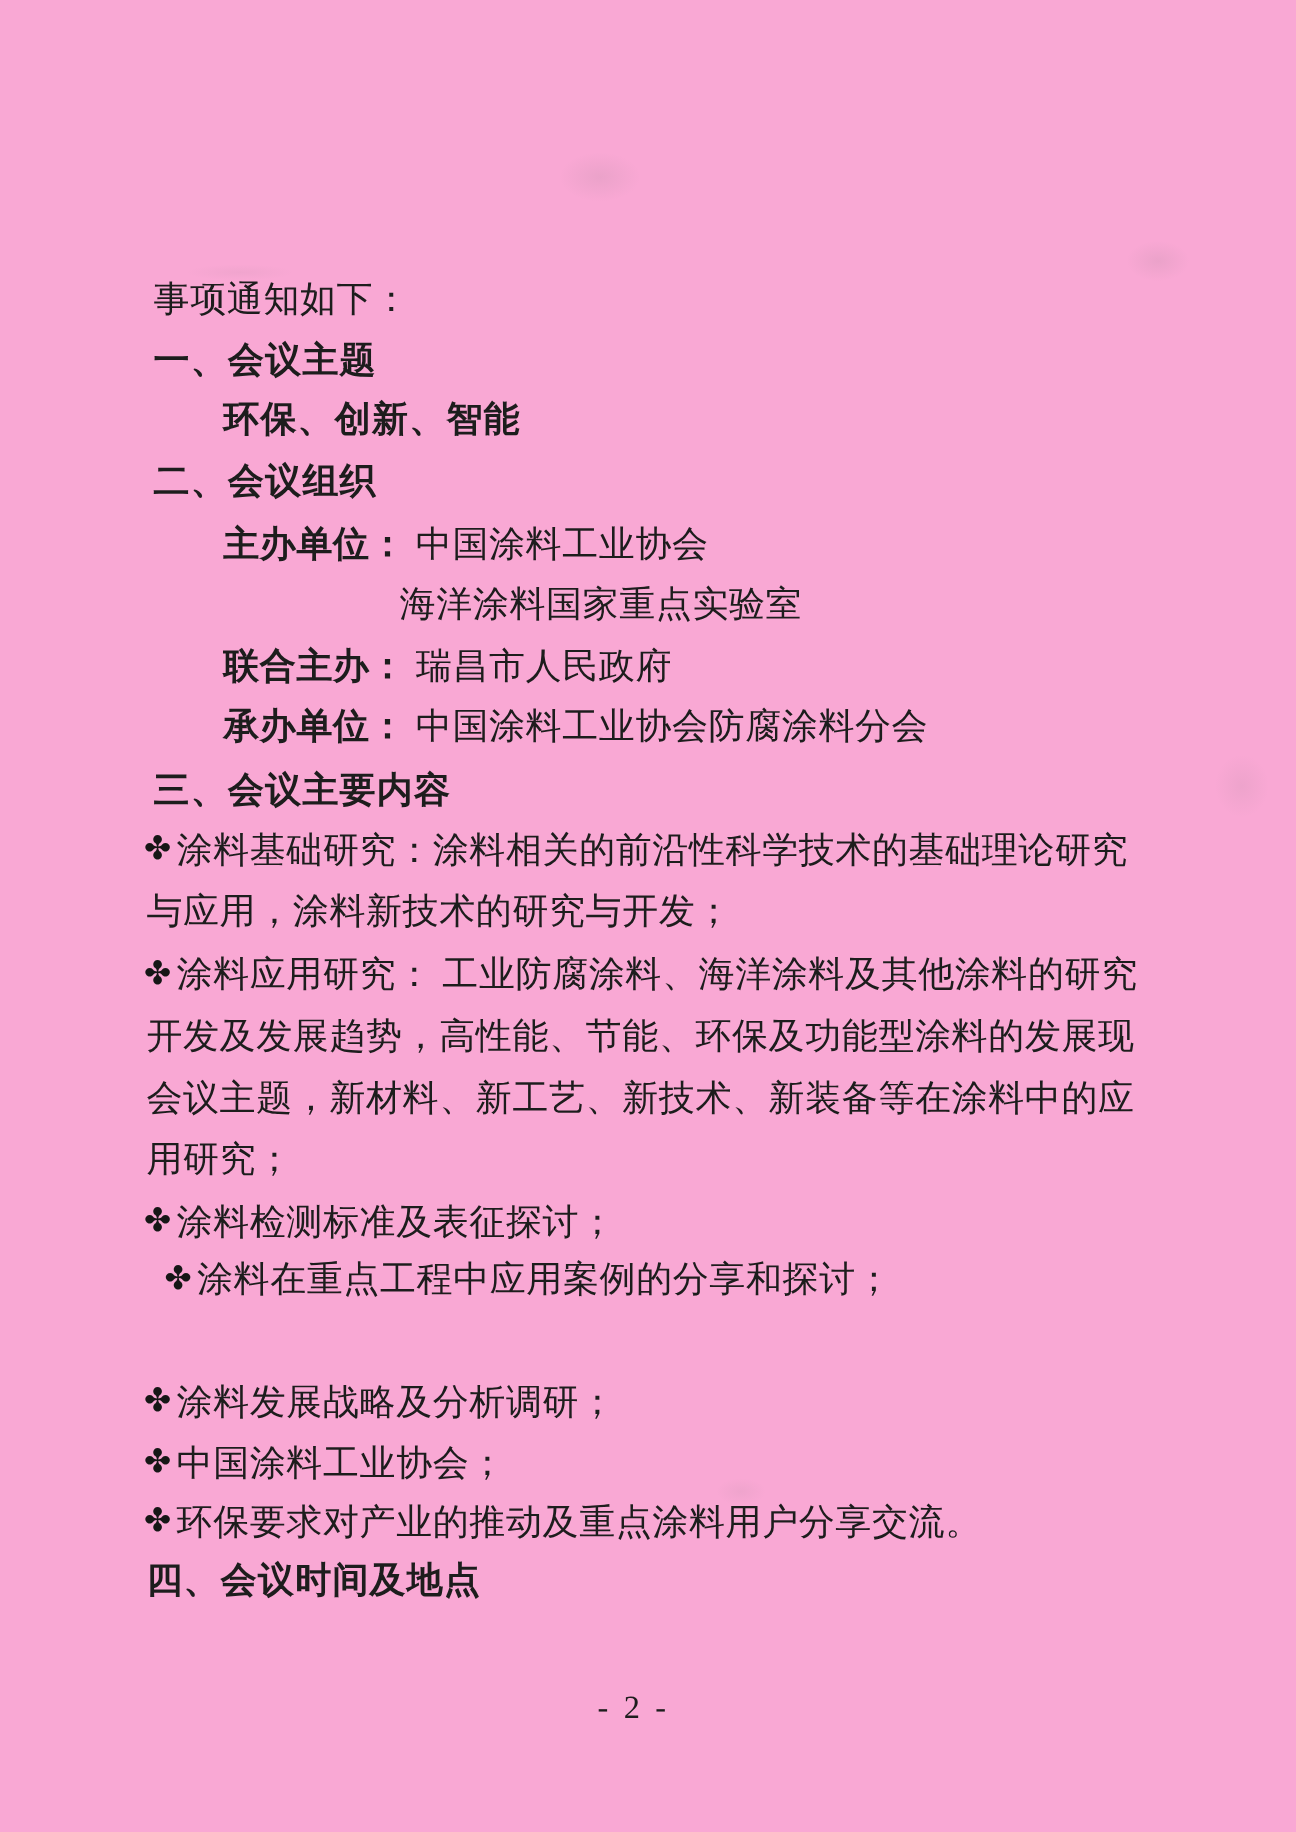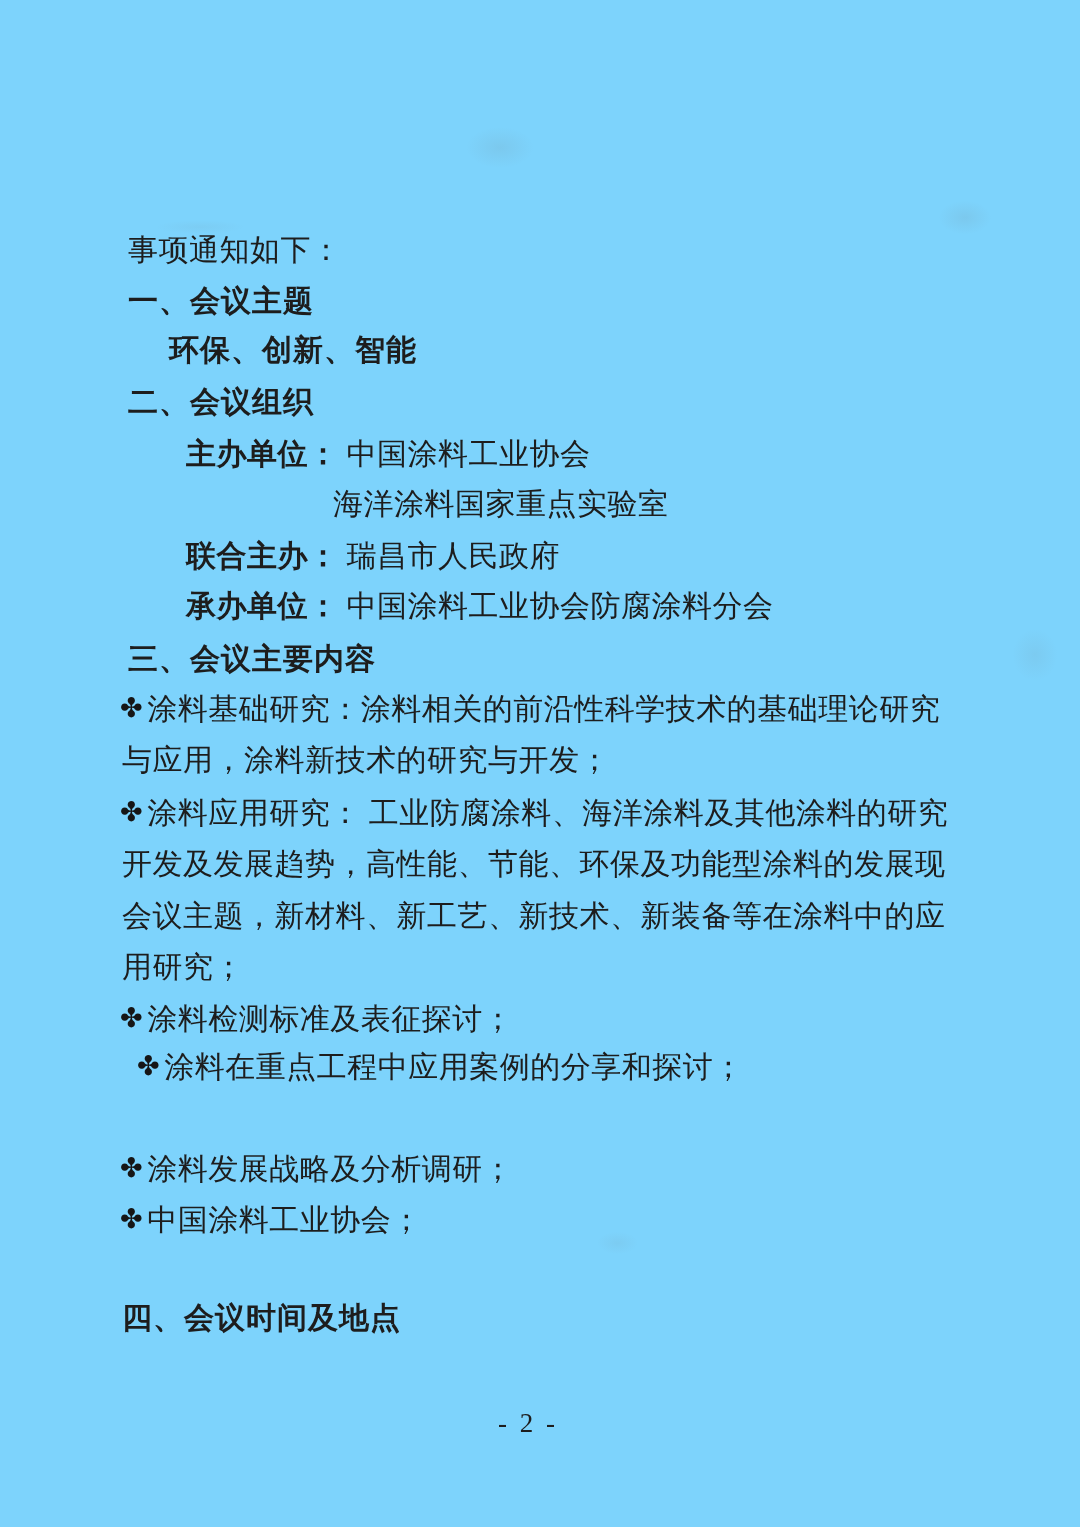--- a/index.html
+++ b/index.html
@@ -5,21 +5,21 @@
   html, body {
     margin: 0;
     padding: 0;
     background: #e8e8e8;
   }
   .page {
     position: relative;
     width: 1080px;
     height: 1527px;
     margin: 0 auto;
-    background: #7dd3fc;
+    background: #f9a8d4;
     color: #1d1d1d;
     font-family: "Liberation Serif", "DejaVu Serif", serif;
     overflow: hidden;
   }
   .line {
     position: absolute;
     font-size: 30px;
     line-height: 40px;
     white-space: nowrap;
     letter-spacing: 0.5px;
@@ -73,21 +73,21 @@
 
   <div class="smudge s1"></div>
   <div class="smudge s2"></div>
   <div class="smudge s3"></div>
   <div class="smudge s4"></div>
   <div class="smudge s5"></div>
 
   <div class="line" style="top:230px;left:128px">事项通知如下：</div>
 
   <div class="line bold" style="top:281px;left:128px">一、会议主题</div>
-  <div class="line bold" style="top:330px;left:169px">环保、创新、智能</div>
+  <div class="line bold" style="top:330px;left:186px">环保、创新、智能</div>
 
   <div class="line bold" style="top:382px;left:128px">二、会议组织</div>
 
   <div class="line" style="top:434px;left:186px">
     <span class="label">主办单位：</span><span class="value">中国涂料工业协会</span>
   </div>
 
   <div class="line" style="top:484px;left:333px">
     <span class="value">海洋涂料国家重点实验室</span>
   </div>
@@ -132,18 +132,21 @@
 
 
   <div class="line" style="top:1149px;left:120px">
     <span class="bullet">✤</span><span>涂料发展战略及分析调研；</span>
   </div>
 
   <div class="line" style="top:1200px;left:120px">
     <span class="bullet">✤</span><span>中国涂料工业协会；</span>
   </div>
 
+  <div class="line" style="top:1249px;left:120px">
+    <span class="bullet">✤</span><span>环保要求对产业的推动及重点涂料用户分享交流。</span>
+  </div>
 
   <div class="line bold" style="top:1298px;left:122px">四、会议时间及地点</div>
 
   <div class="pagenum">- 2 -</div>
 
 </div>
 
 </body></html>

